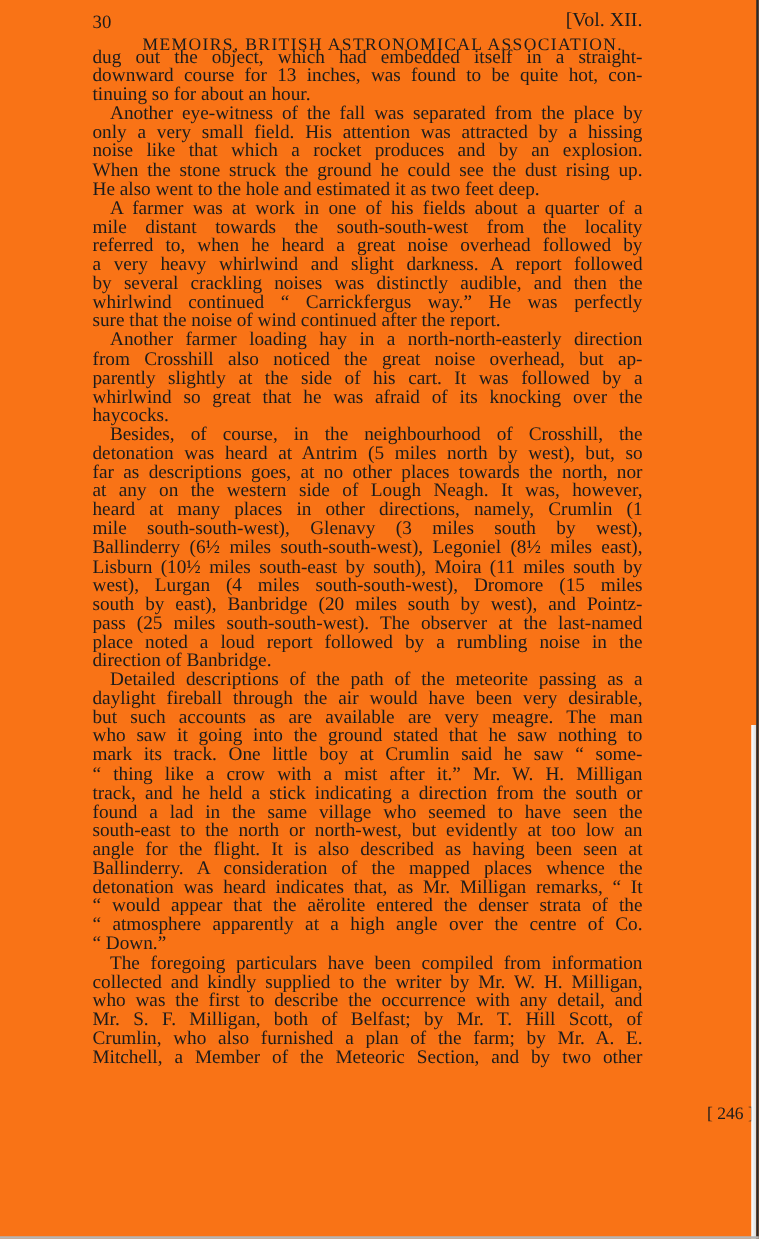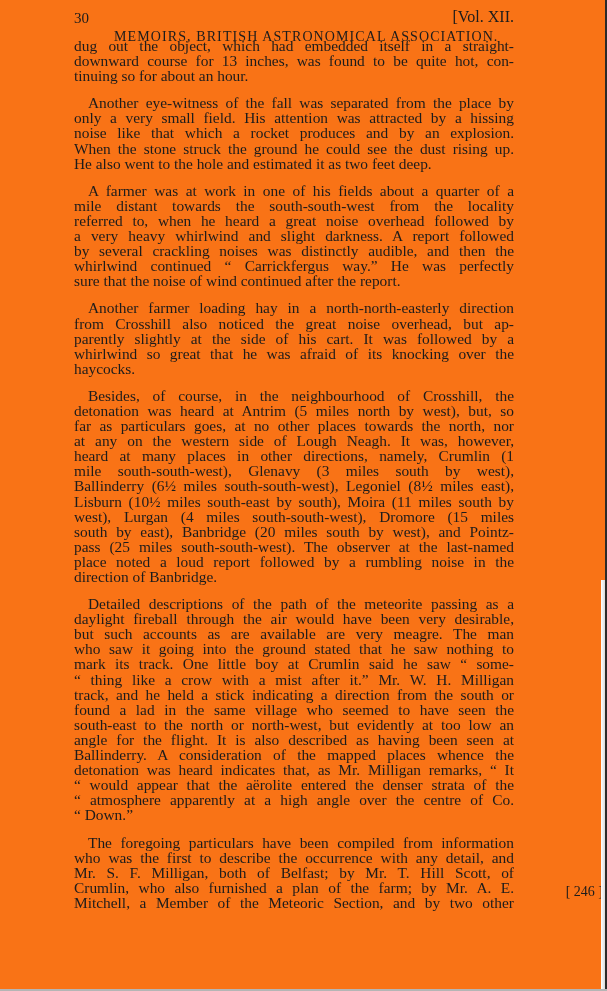--- a/index.html
+++ b/index.html
@@ -14,21 +14,21 @@
   .header { position: absolute; left: 74px; top: 8px; width: 440px; height: 22px;
             font-family: "Liberation Serif", serif; }
   .header .pagenum { position: absolute; left: 0; top: 2px; font-size: 15px; }
   .header .journal { position: absolute; left: 40px; top: 5px; font-size: 14px; letter-spacing: 1.1px; margin-top: 16px; }
   .header .vol { position: absolute; right: 0; top: 0; font-size: 16px; }
 
   .body { position: absolute; left: 74px; top: 38px; width: 440px; }
   .line { font-family: "Liberation Serif", serif; font-size: 15.4px; line-height: 15.1px; height: 15.1px;
           text-align: justify; text-align-last: justify; white-space: nowrap; overflow: visible; }
   .line.last { text-align-last: left; }
-  .line.indent { text-indent: 14px; margin-top: 12px; }
+  .line.indent { text-indent: 14px; }
 
   .footer { position: absolute; left: 0; top: 884px; width: 607px; text-align: right;
             font-family: "Liberation Serif", serif; font-size: 14px; }
   .footer span { position: relative; left: -4px; }
 </style>
 </head>
 <body>
 
 <div class="page">
   <div class="header">
@@ -62,21 +62,21 @@
       <div>
         <div class="line indent">Another farmer loading hay in a north-north-easterly direction</div>
         <div class="line">from Crosshill also noticed the great noise overhead, but ap-</div>
         <div class="line">parently slightly at the side of his cart. It was followed by a</div>
         <div class="line">whirlwind so great that he was afraid of its knocking over the</div>
         <div class="line last">haycocks.</div>
       </div>
       <div>
         <div class="line indent">Besides, of course, in the neighbourhood of Crosshill, the</div>
         <div class="line">detonation was heard at Antrim (5 miles north by west), but, so</div>
-        <div class="line">far as particulars goes, at no other places towards the north, nor</div>
+        <div class="line">far as descriptions goes, at no other places towards the north, nor</div>
         <div class="line">at any on the western side of Lough Neagh. It was, however,</div>
         <div class="line">heard at many places in other directions, namely, Crumlin (1</div>
         <div class="line">mile south-south-west), Glenavy (3 miles south by west),</div>
         <div class="line">Ballinderry (6½ miles south-south-west), Legoniel (8½ miles east),</div>
         <div class="line">Lisburn (10½ miles south-east by south), Moira (11 miles south by</div>
         <div class="line">west), Lurgan (4 miles south-south-west), Dromore (15 miles</div>
         <div class="line">south by east), Banbridge (20 miles south by west), and Pointz-</div>
         <div class="line">pass (25 miles south-south-west). The observer at the last-named</div>
         <div class="line">place noted a loud report followed by a rumbling noise in the</div>
         <div class="line last">direction of Banbridge.</div>
@@ -93,20 +93,21 @@
         <div class="line">south-east to the north or north-west, but evidently at too low an</div>
         <div class="line">angle for the flight. It is also described as having been seen at</div>
         <div class="line">Ballinderry. A consideration of the mapped places whence the</div>
         <div class="line">detonation was heard indicates that, as Mr. Milligan remarks, “ It</div>
         <div class="line">“ would appear that the aërolite entered the denser strata of the</div>
         <div class="line">“ atmosphere apparently at a high angle over the centre of Co.</div>
         <div class="line last">“ Down.”</div>
       </div>
       <div>
         <div class="line indent">The foregoing particulars have been compiled from information</div>
+        <div class="line">collected and kindly supplied to the writer by Mr. W. H. Milligan,</div>
         <div class="line">who was the first to describe the occurrence with any detail, and</div>
         <div class="line">Mr. S. F. Milligan, both of Belfast; by Mr. T. Hill Scott, of</div>
         <div class="line">Crumlin, who also furnished a plan of the farm; by Mr. A. E.</div>
         <div class="line">Mitchell, a Member of the Meteoric Section, and by two other</div>
       </div>
     </div>
 
   <div class="footer">
     <span>[ 246 ]</span>
   </div>

